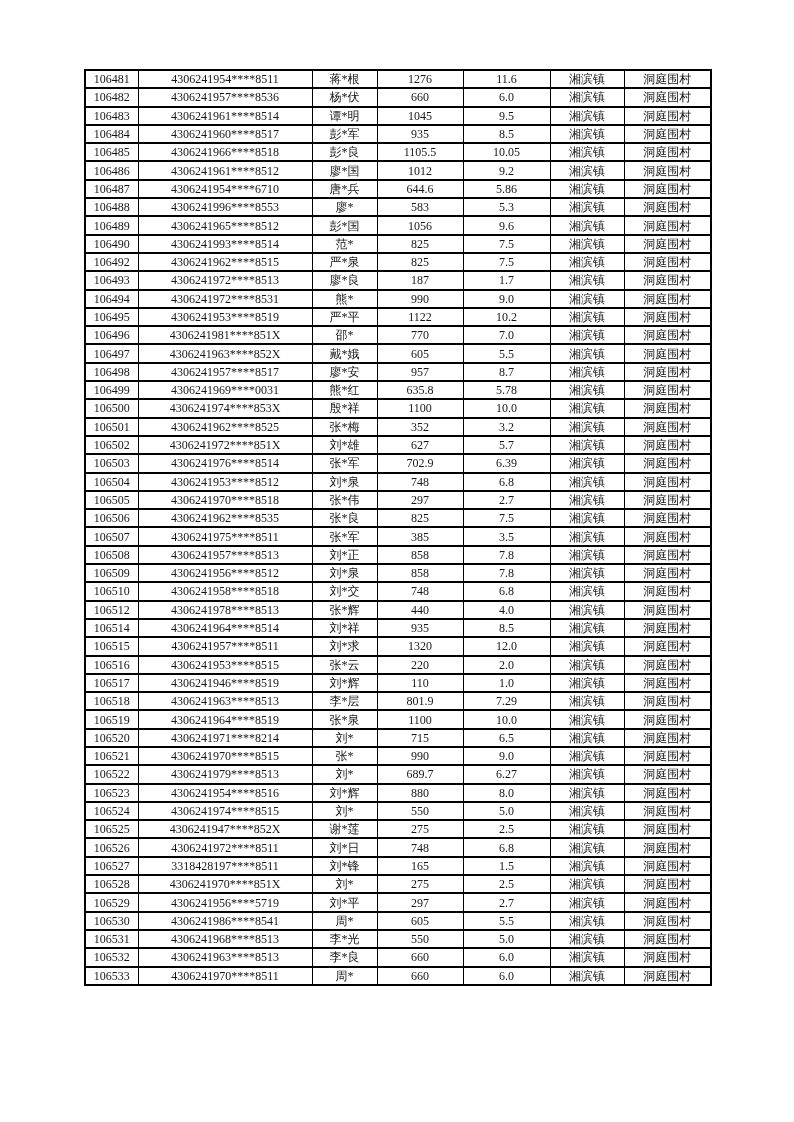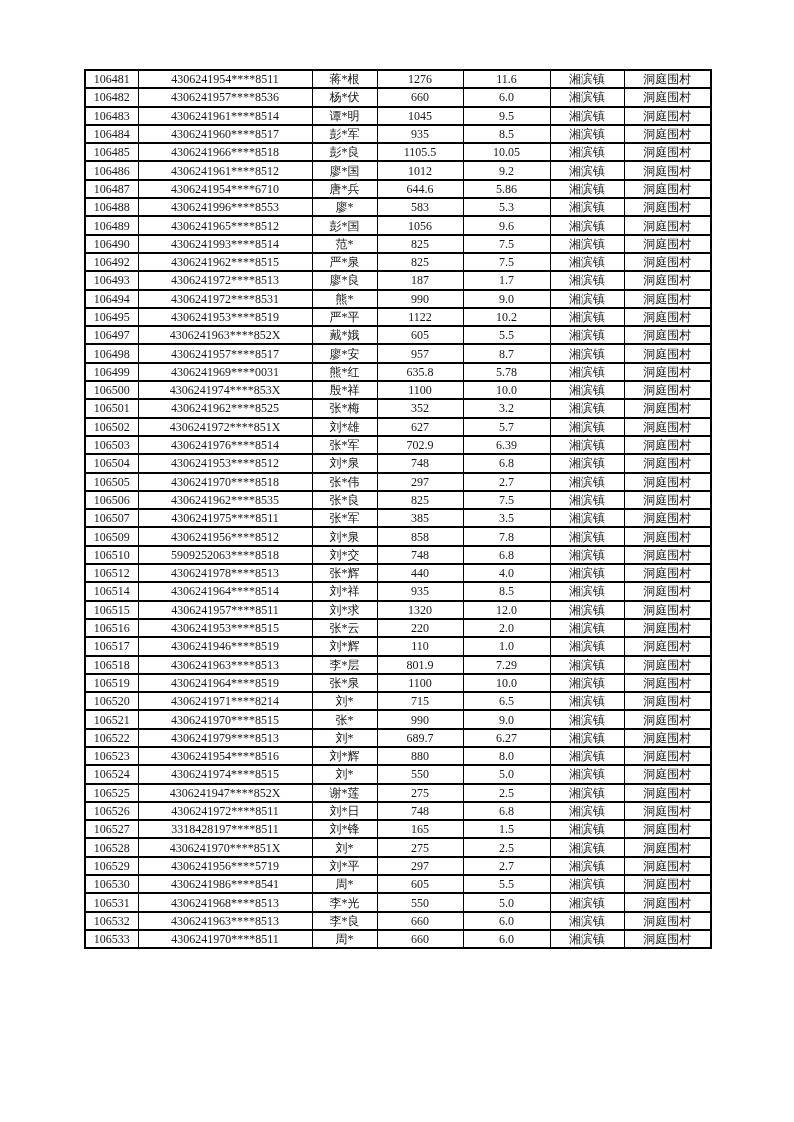--- a/index.html
+++ b/index.html
@@ -180,20 +180,29 @@
         <tr>
           <td>106495</td>
           <td>4306241953****8519</td>
           <td>严*平</td>
           <td>1122</td>
           <td>10.2</td>
           <td>湘滨镇</td>
           <td>洞庭围村</td>
         </tr>
         <tr>
+          <td>106496</td>
+          <td>4306241981****851X</td>
+          <td>邵*</td>
+          <td>770</td>
+          <td>7.0</td>
+          <td>湘滨镇</td>
+          <td>洞庭围村</td>
+        </tr>
+        <tr>
           <td>106497</td>
           <td>4306241963****852X</td>
           <td>戴*娥</td>
           <td>605</td>
           <td>5.5</td>
           <td>湘滨镇</td>
           <td>洞庭围村</td>
         </tr>
         <tr>
           <td>106498</td>
@@ -279,31 +288,40 @@
         <tr>
           <td>106507</td>
           <td>4306241975****8511</td>
           <td>张*军</td>
           <td>385</td>
           <td>3.5</td>
           <td>湘滨镇</td>
           <td>洞庭围村</td>
         </tr>
         <tr>
+          <td>106508</td>
+          <td>4306241957****8513</td>
+          <td>刘*正</td>
+          <td>858</td>
+          <td>7.8</td>
+          <td>湘滨镇</td>
+          <td>洞庭围村</td>
+        </tr>
+        <tr>
           <td>106509</td>
           <td>4306241956****8512</td>
           <td>刘*泉</td>
           <td>858</td>
           <td>7.8</td>
           <td>湘滨镇</td>
           <td>洞庭围村</td>
         </tr>
         <tr>
           <td>106510</td>
-          <td>5909252063****8518</td>
+          <td>4306241958****8518</td>
           <td>刘*交</td>
           <td>748</td>
           <td>6.8</td>
           <td>湘滨镇</td>
           <td>洞庭围村</td>
         </tr>
         <tr>
           <td>106512</td>
           <td>4306241978****8513</td>
           <td>张*辉</td>

